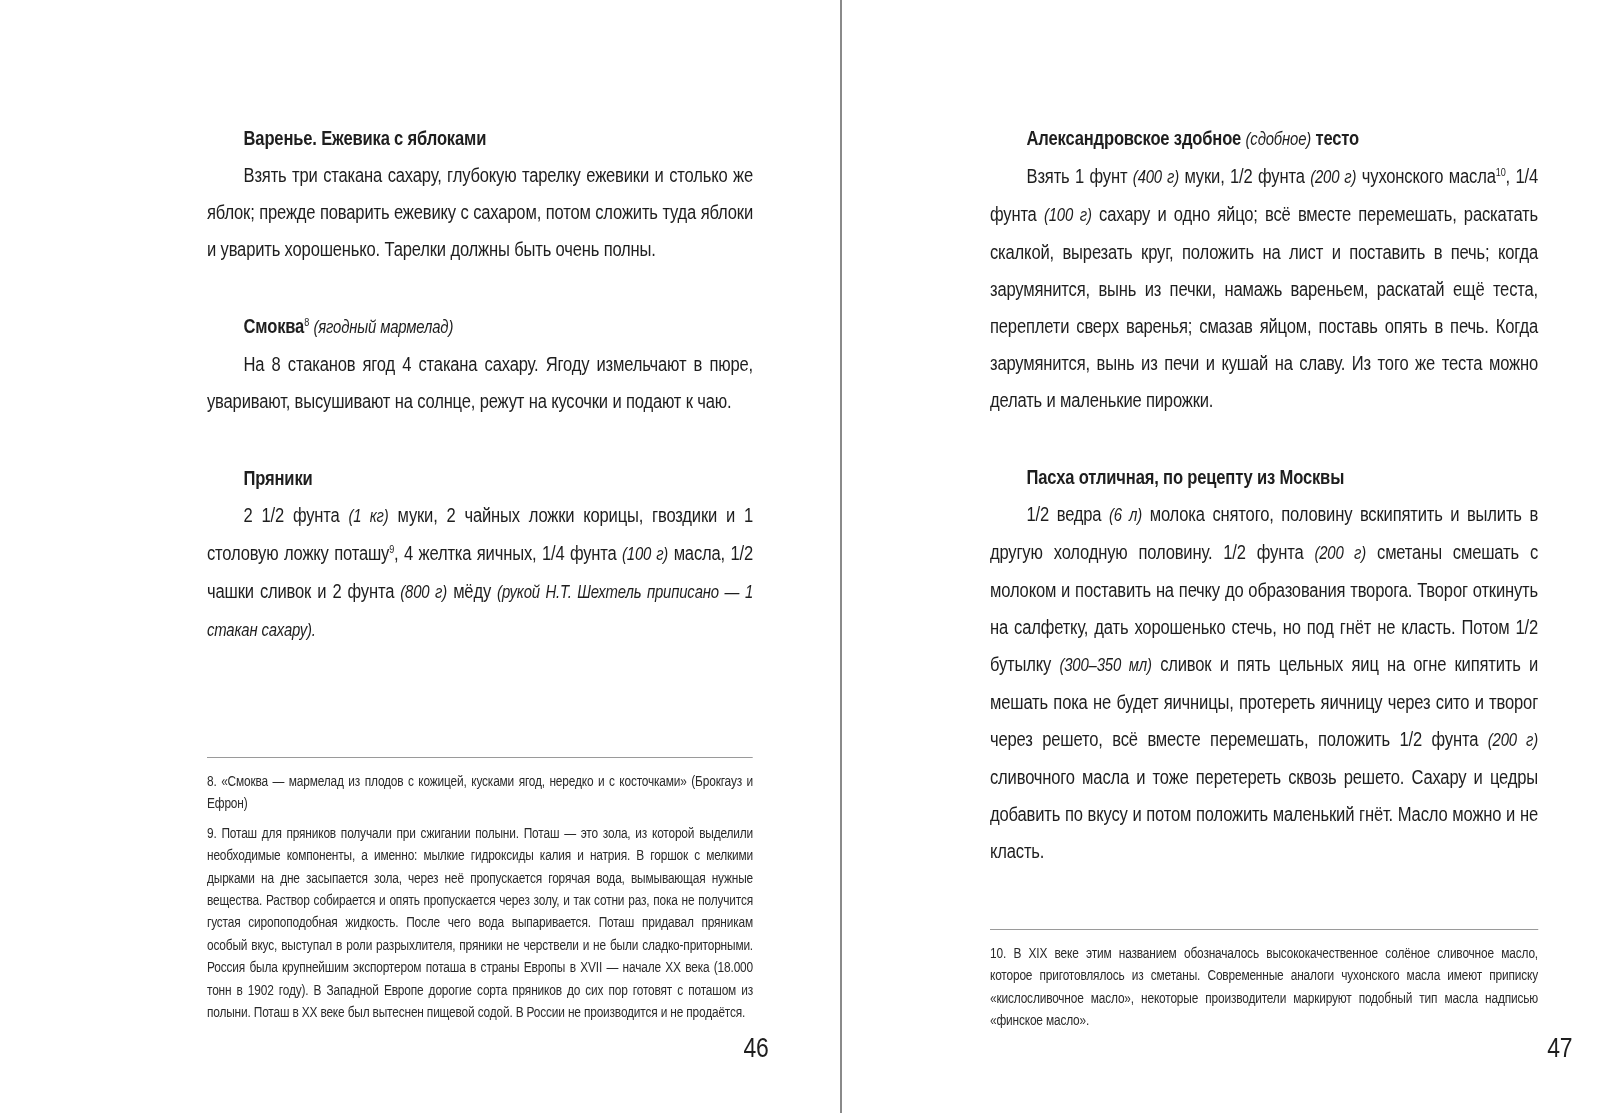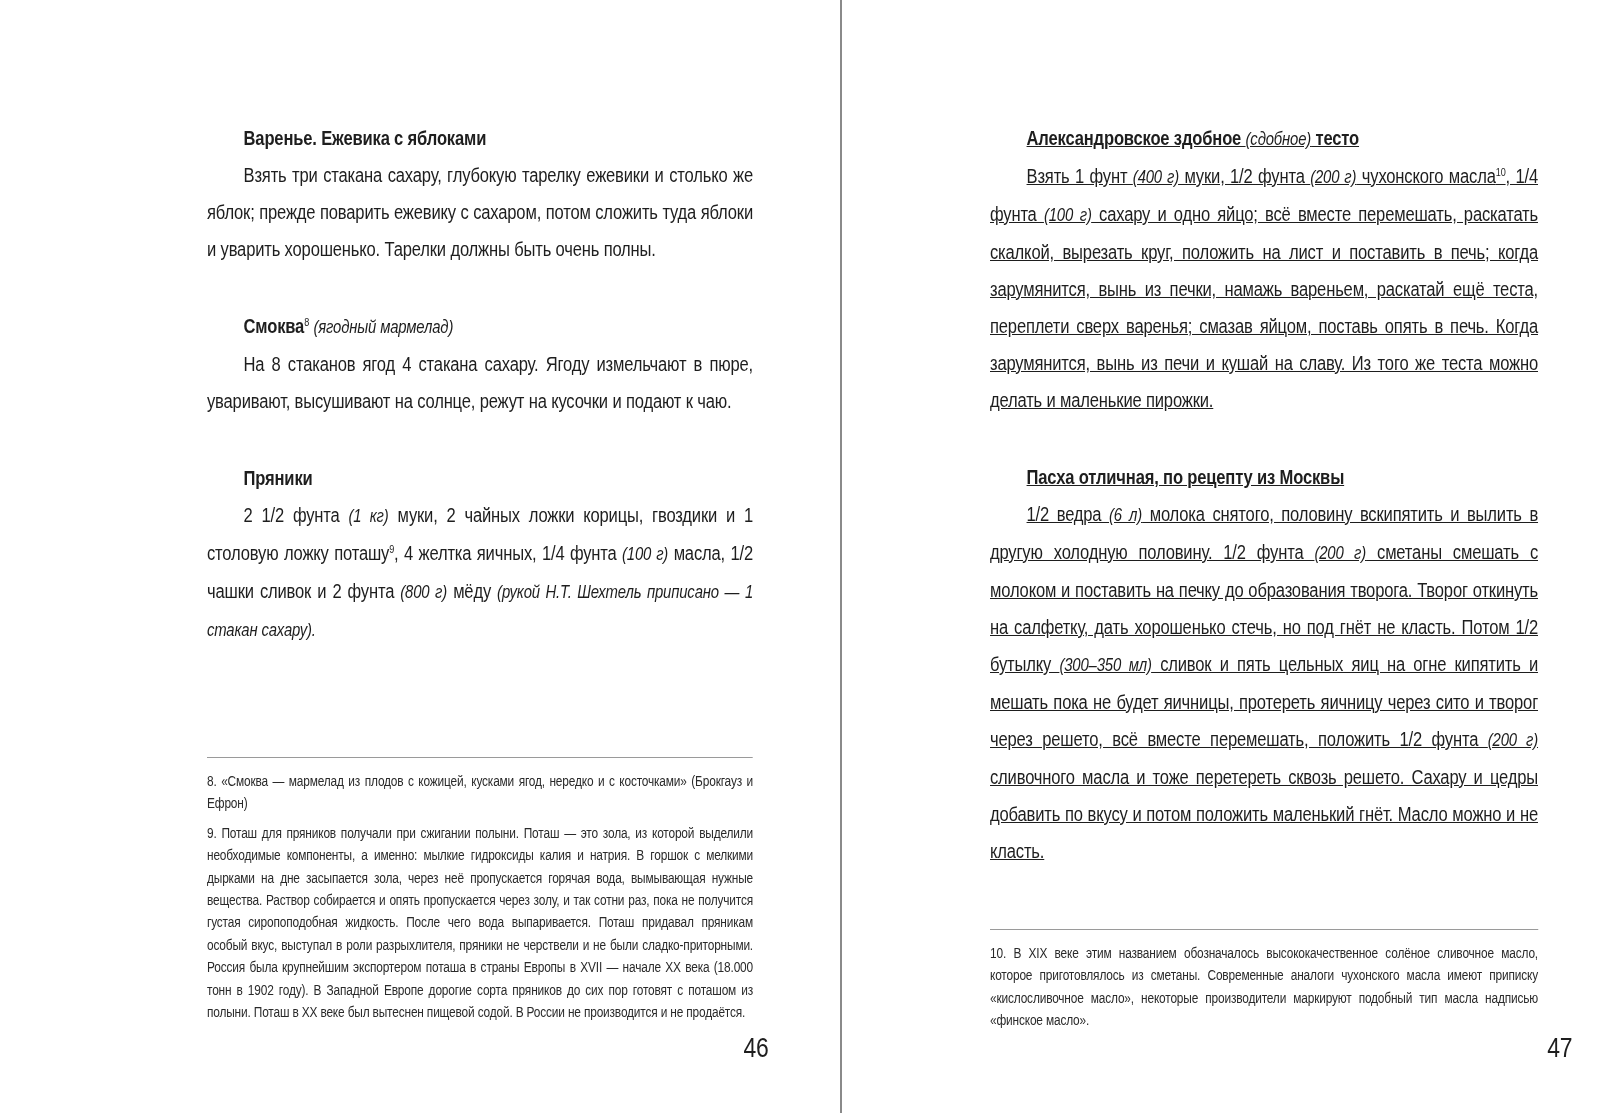--- a/index.html
+++ b/index.html
@@ -24,21 +24,21 @@
     left: 798px; top: 0;
     width: 2px; height: 1113px;
     background: #8a8a8a;
   }
   .page {
     position: absolute;
     top: 0;
     height: 1113px;
   }
   .page-left  { left: 165px; width: 546px; }
-  .page-right { left: 948px; width: 548px; text-decoration: underline; }
+  .page-right { left: 948px; width: 548px; }
   
   .page-inner {
     position: relative;
     width: 117.65%;
     height: 100%;
     transform: scaleX(0.85);
     transform-origin: 0 0;
     font-stretch: condensed;
   }
   .content { padding-top: 120px; }

